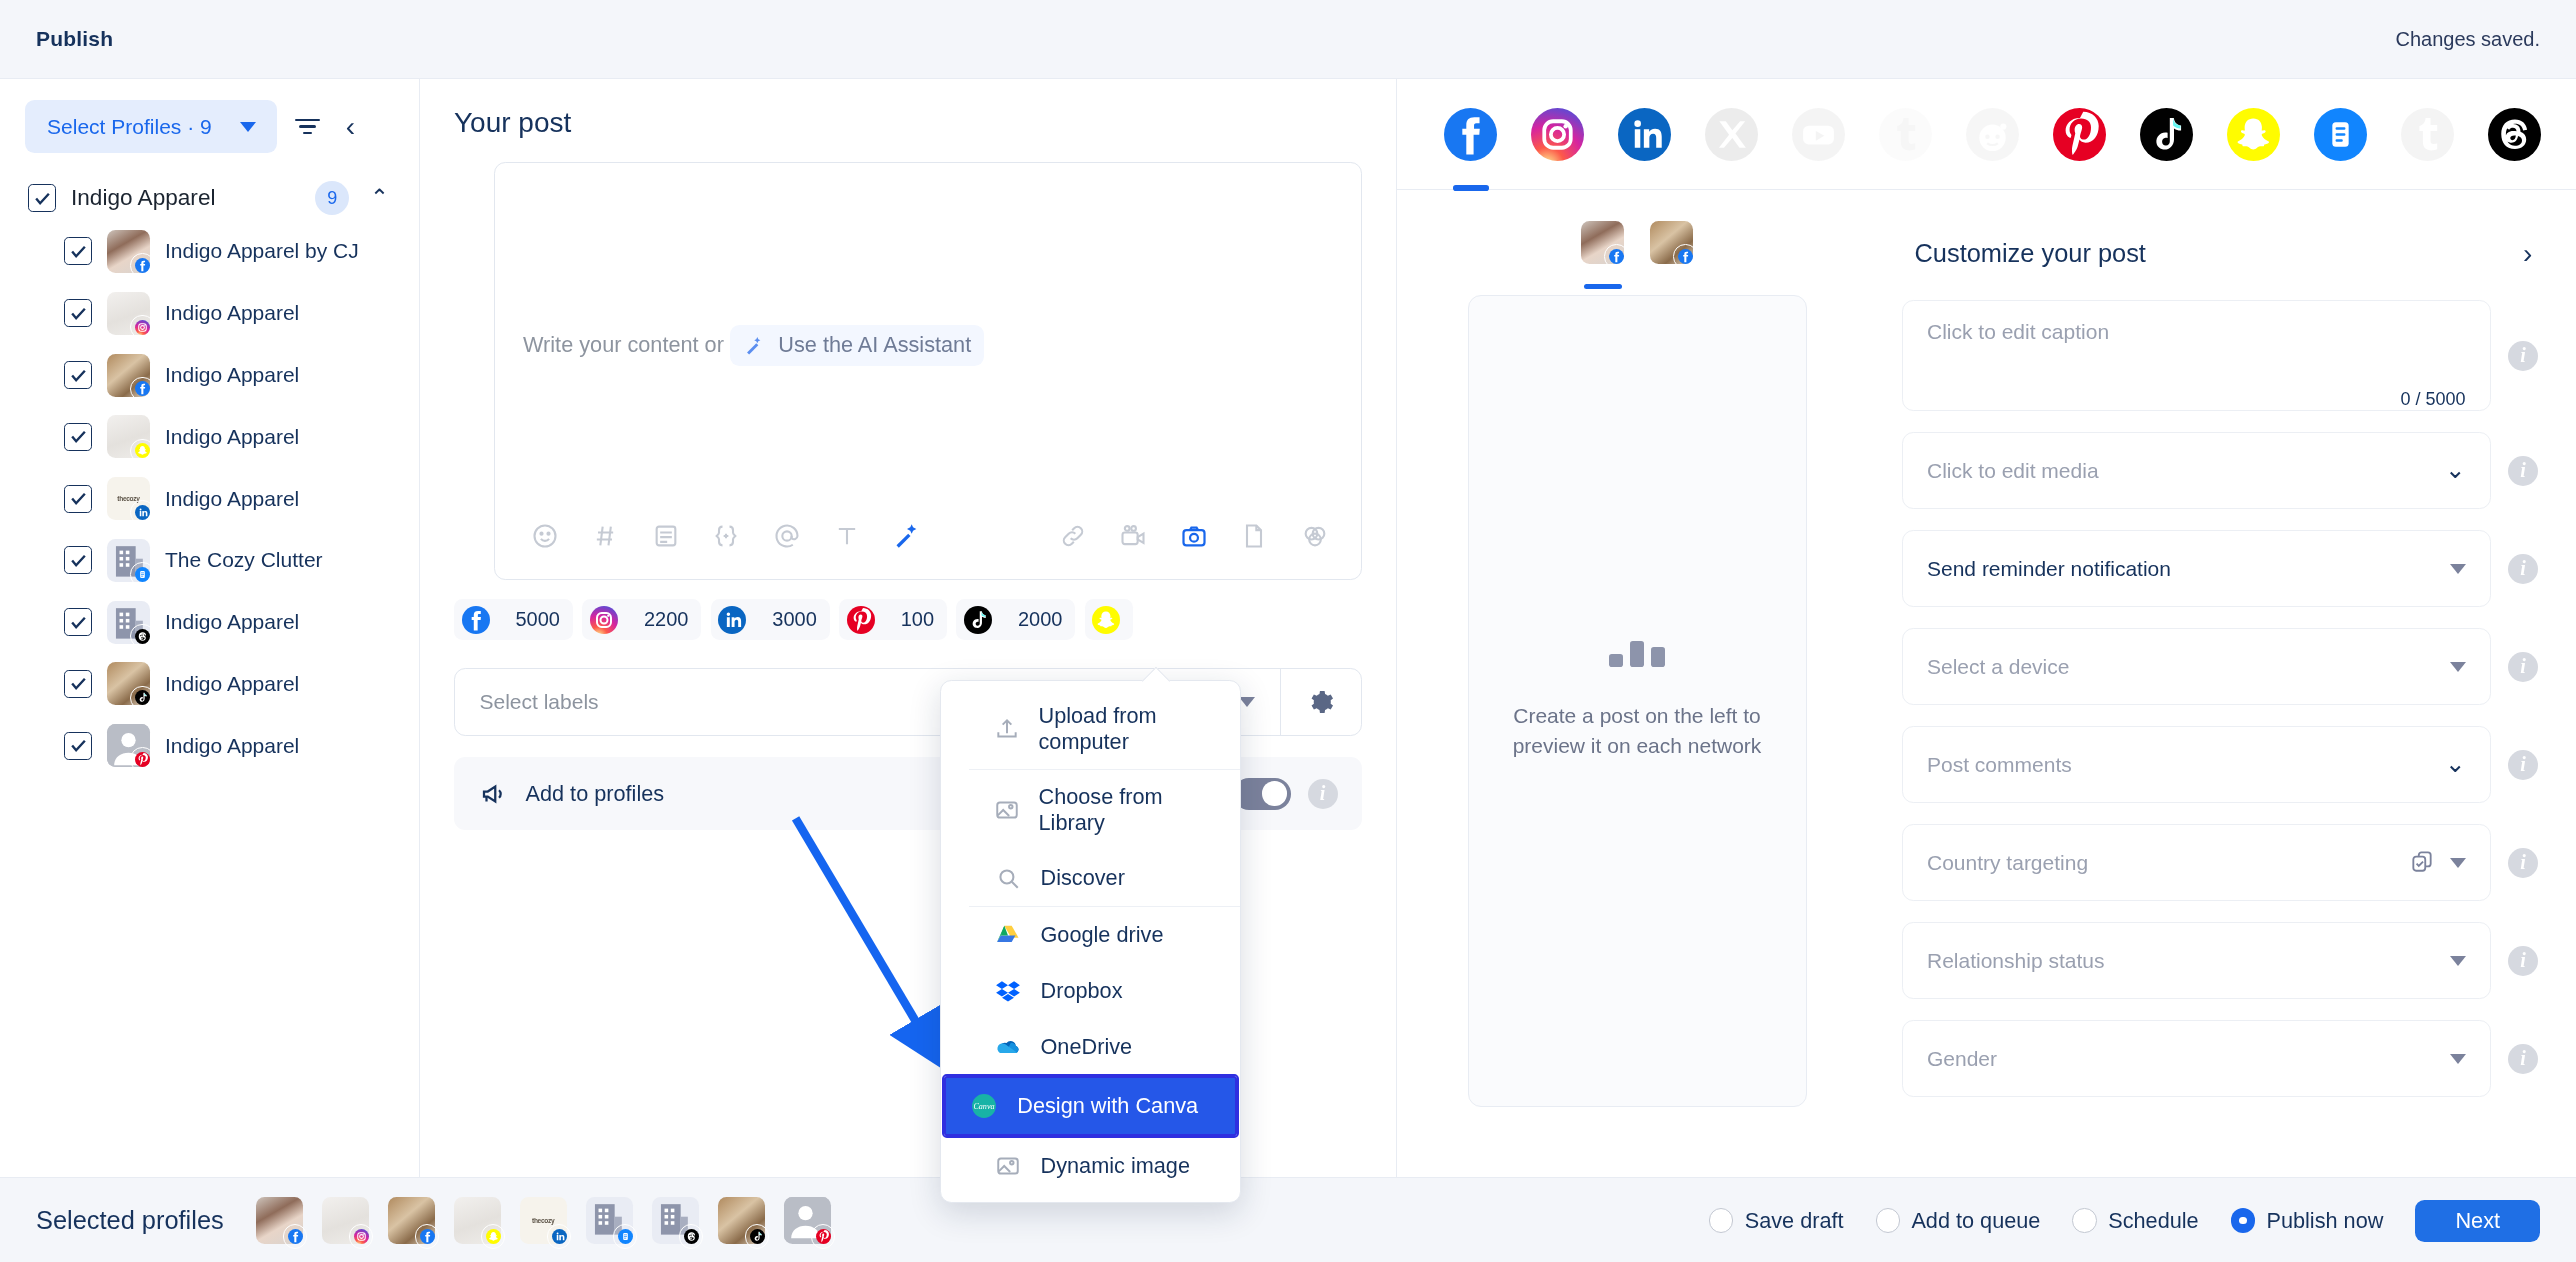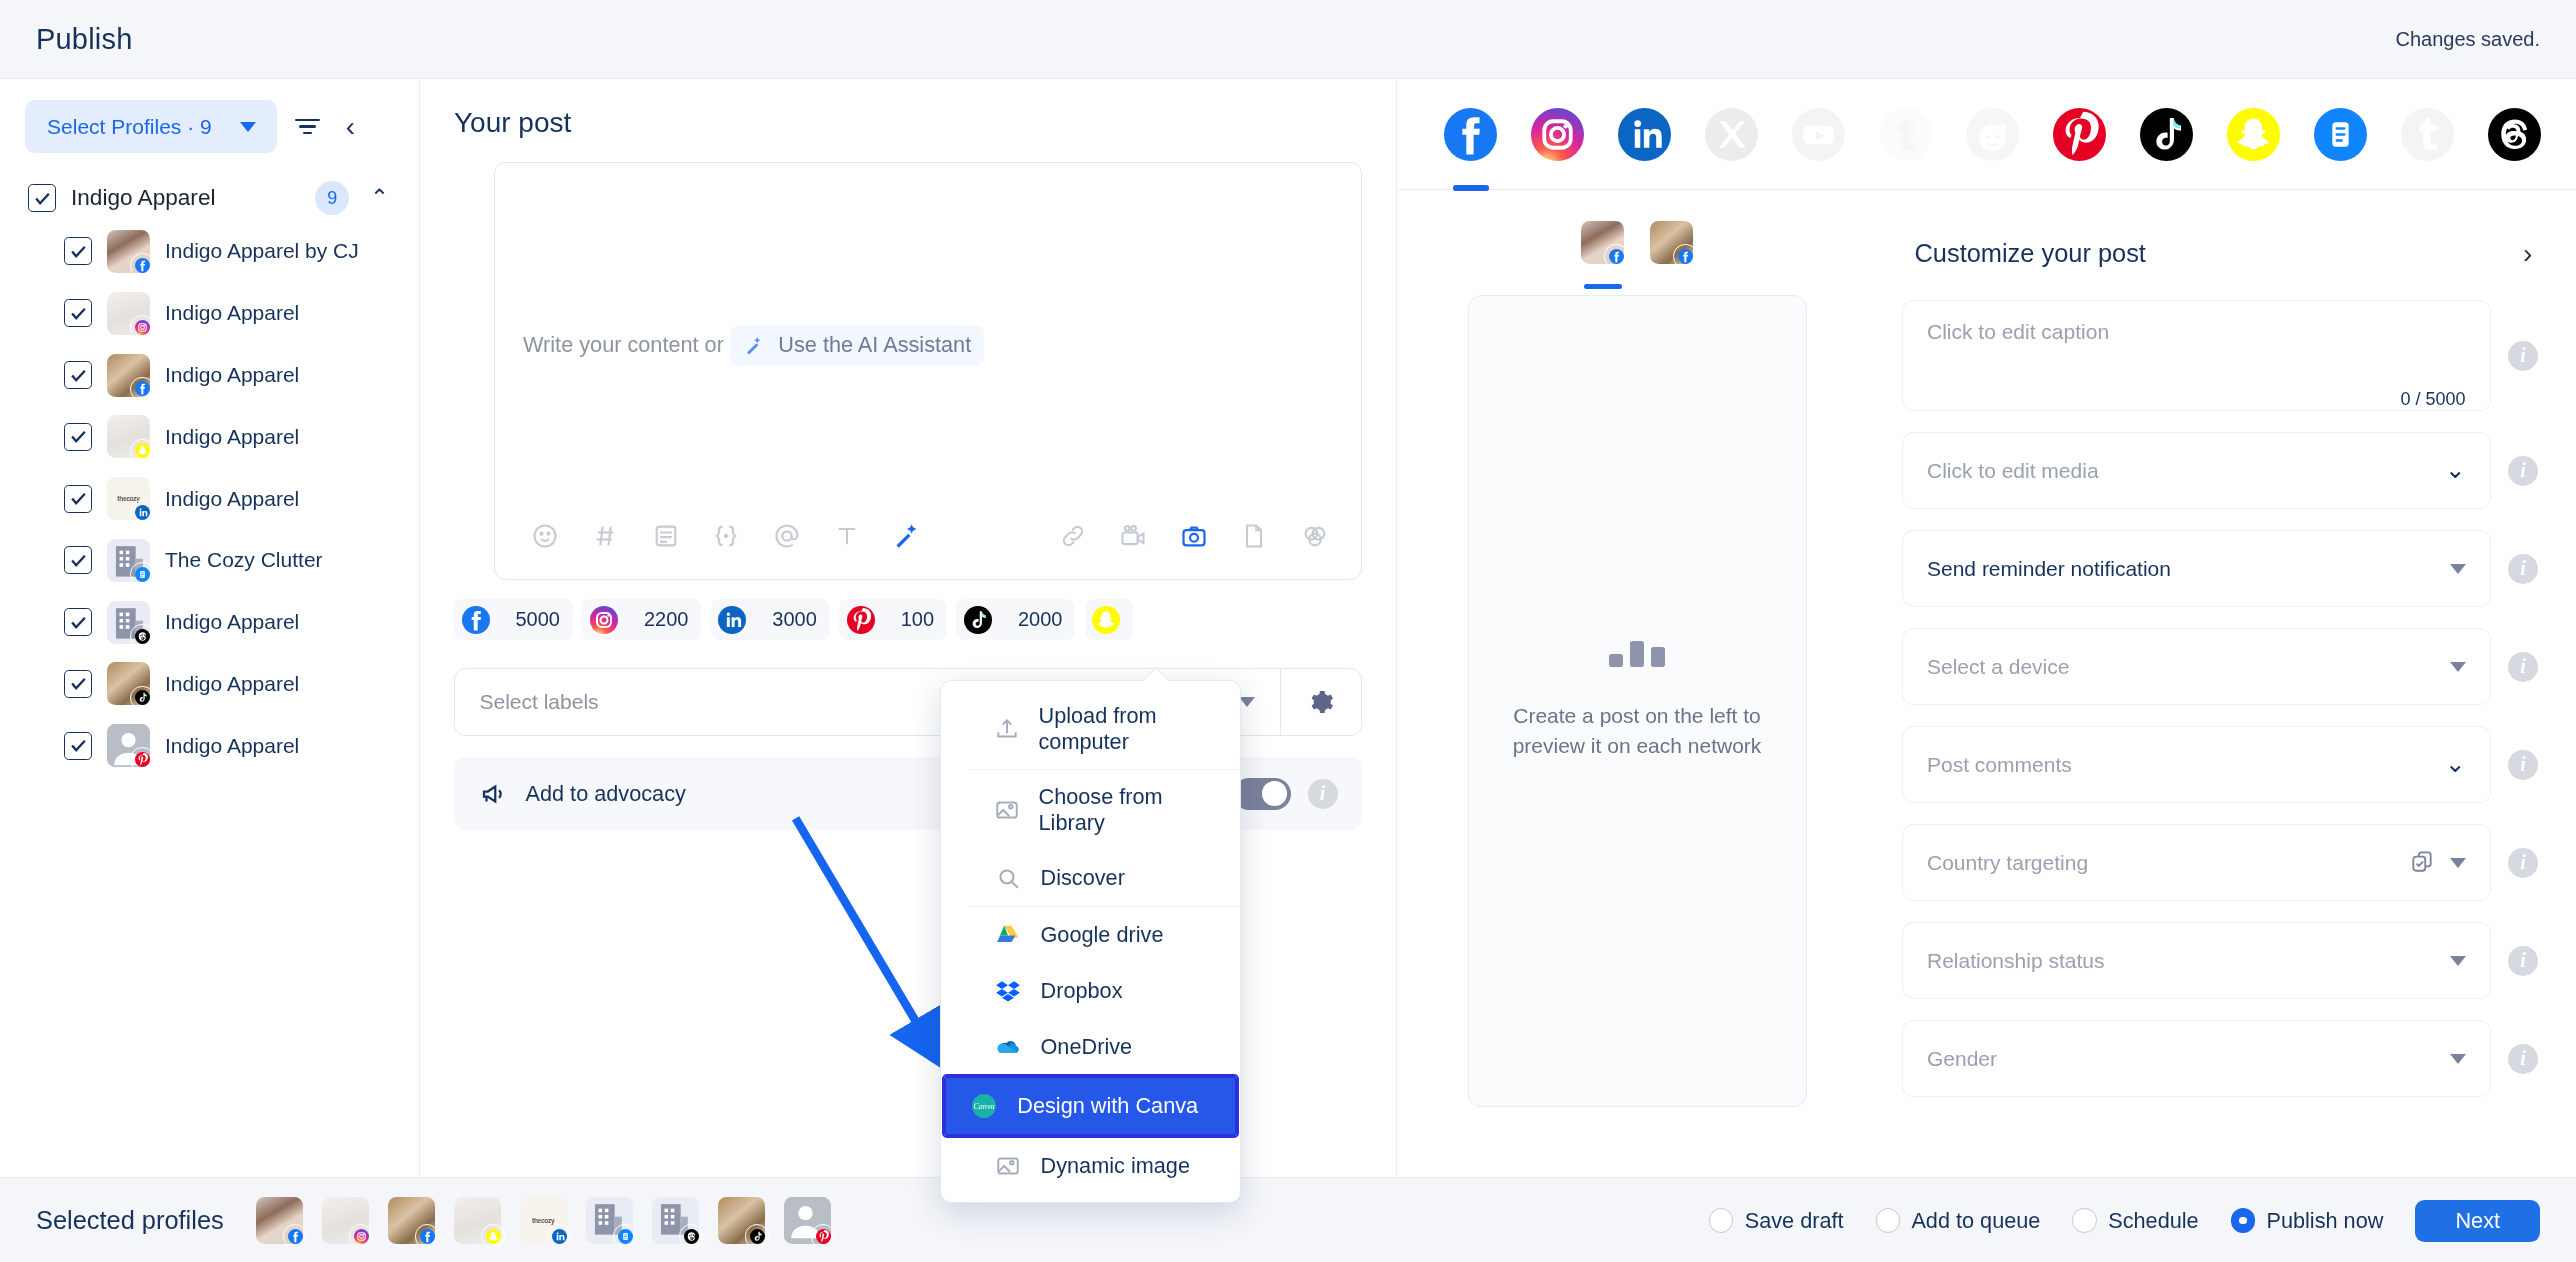--- a/index.html
+++ b/index.html
@@ -10,21 +10,21 @@
     overflow: hidden;
   }
   .app { position: relative; width: 2576px; height: 1263px; display: flex; flex-direction: column; }
 
   
   .topbar {
     height: 79px; min-height: 79px; background: #f4f6fa;
     display: flex; align-items: center; justify-content: space-between;
     padding: 0 36px; border-bottom: 0.9px solid #e8ecf3;
   }
-  .page-title { font-size: 29px; color: #16325c; font-weight: 400; letter-spacing: 0.2px; }
+  .page-title { font-size: 21px; color: #16325c; font-weight: 700; letter-spacing: 0.2px; }
   .changes-saved { font-size: 20px; color: #2b3a5c; }
 
   
   .body { flex: 1; display: flex; min-height: 0; position: relative; background:#fff; }
 
   
   .sidebar { width: 420px; min-width: 420px; border-right: 0.9px solid #e8ecf3; padding: 21px 0 0 0; background:#fff; }
   .sel-row { display: flex; align-items: center; padding: 0 24.5px; gap: 13px; }
   .sel-profiles {
     background: #e4edfd; color: #1967ec; border-radius: 9.4px;
@@ -577,21 +577,21 @@
             </svg>
         </div>
       </div>
 
       <div class="advocacy">
         <svg viewBox="0 0 24 24" width="30" height="30" fill="none" stroke="#16325c" stroke-width="1.8">
           <path d="M4 10v4h3l6 4V6l-6 4H4z"></path>
             <path d="M16 9a4 4 0 0 1 0 6"></path>
             <path d="M6 14v4"></path>
         </svg>
-        <div class="adv-label">Add to advocacy</div>
+        <div class="adv-label">Add to profiles</div>
         <div class="toggle">
             <i></i>
           </div>
         <div class="info-i">i</div>
       </div>
     </div>
 
     <div class="right">
       <div class="net-tabs" id="net-tabs">
           <div class="net-tab sel">

